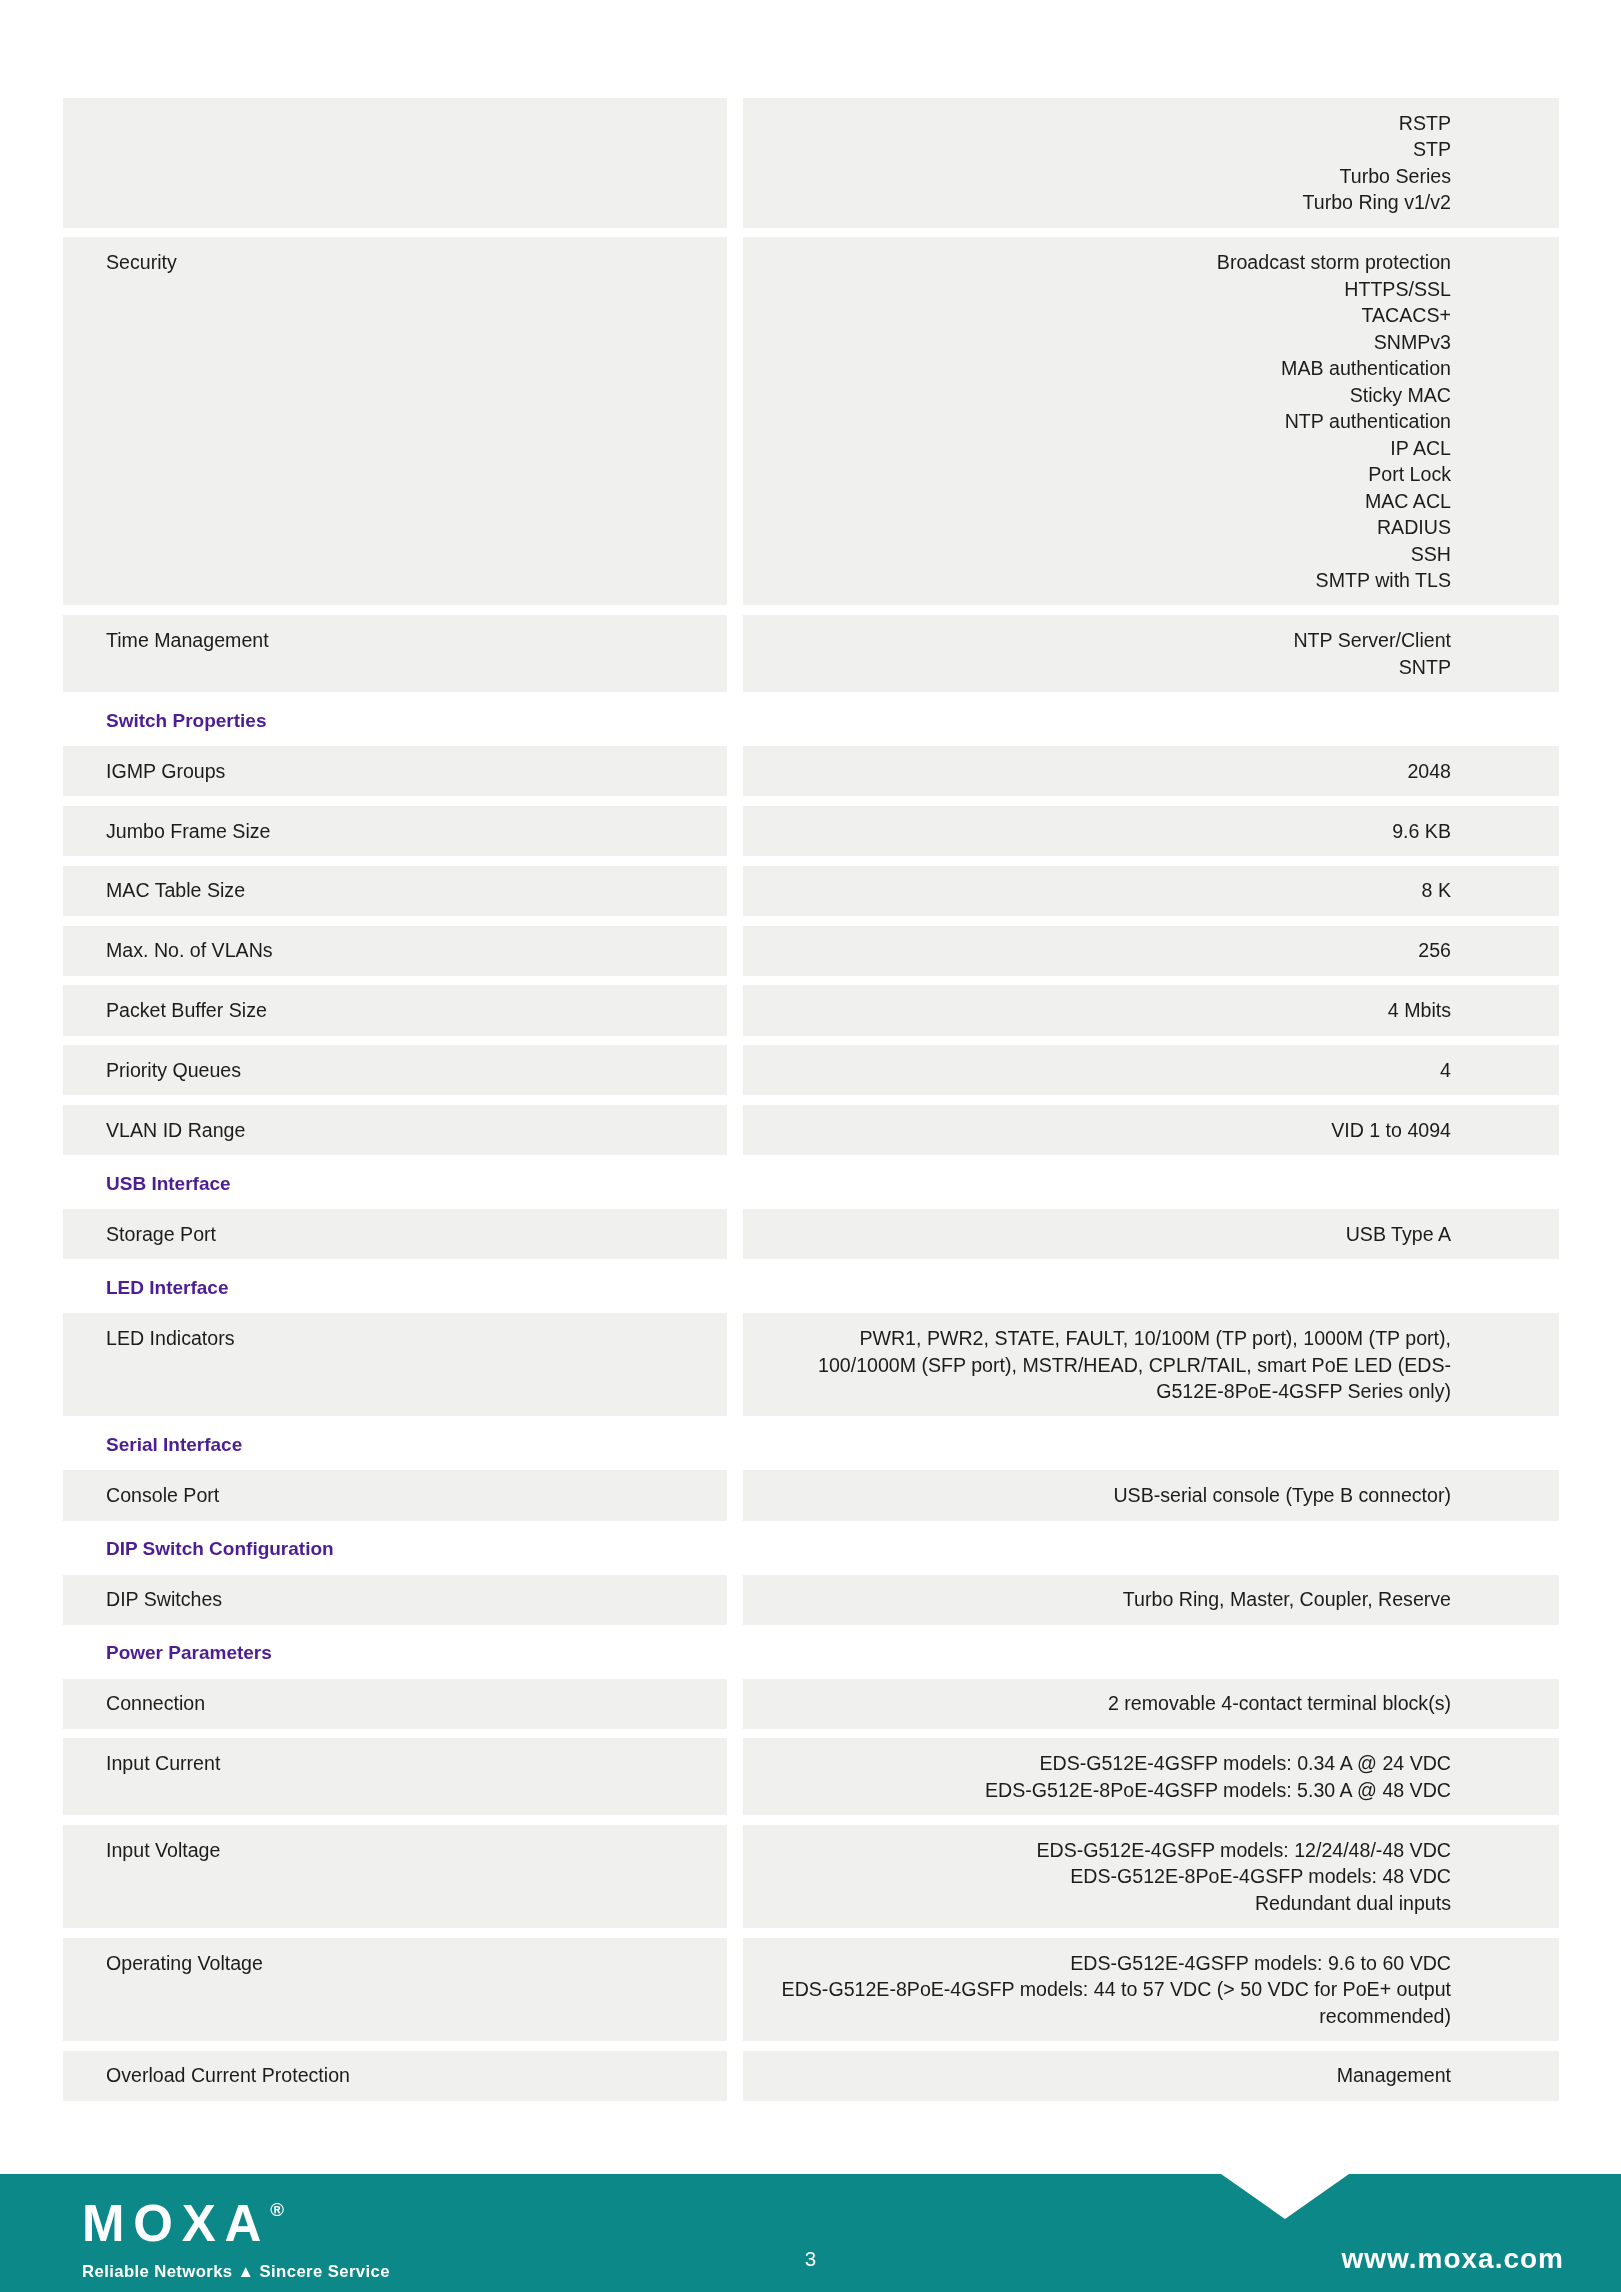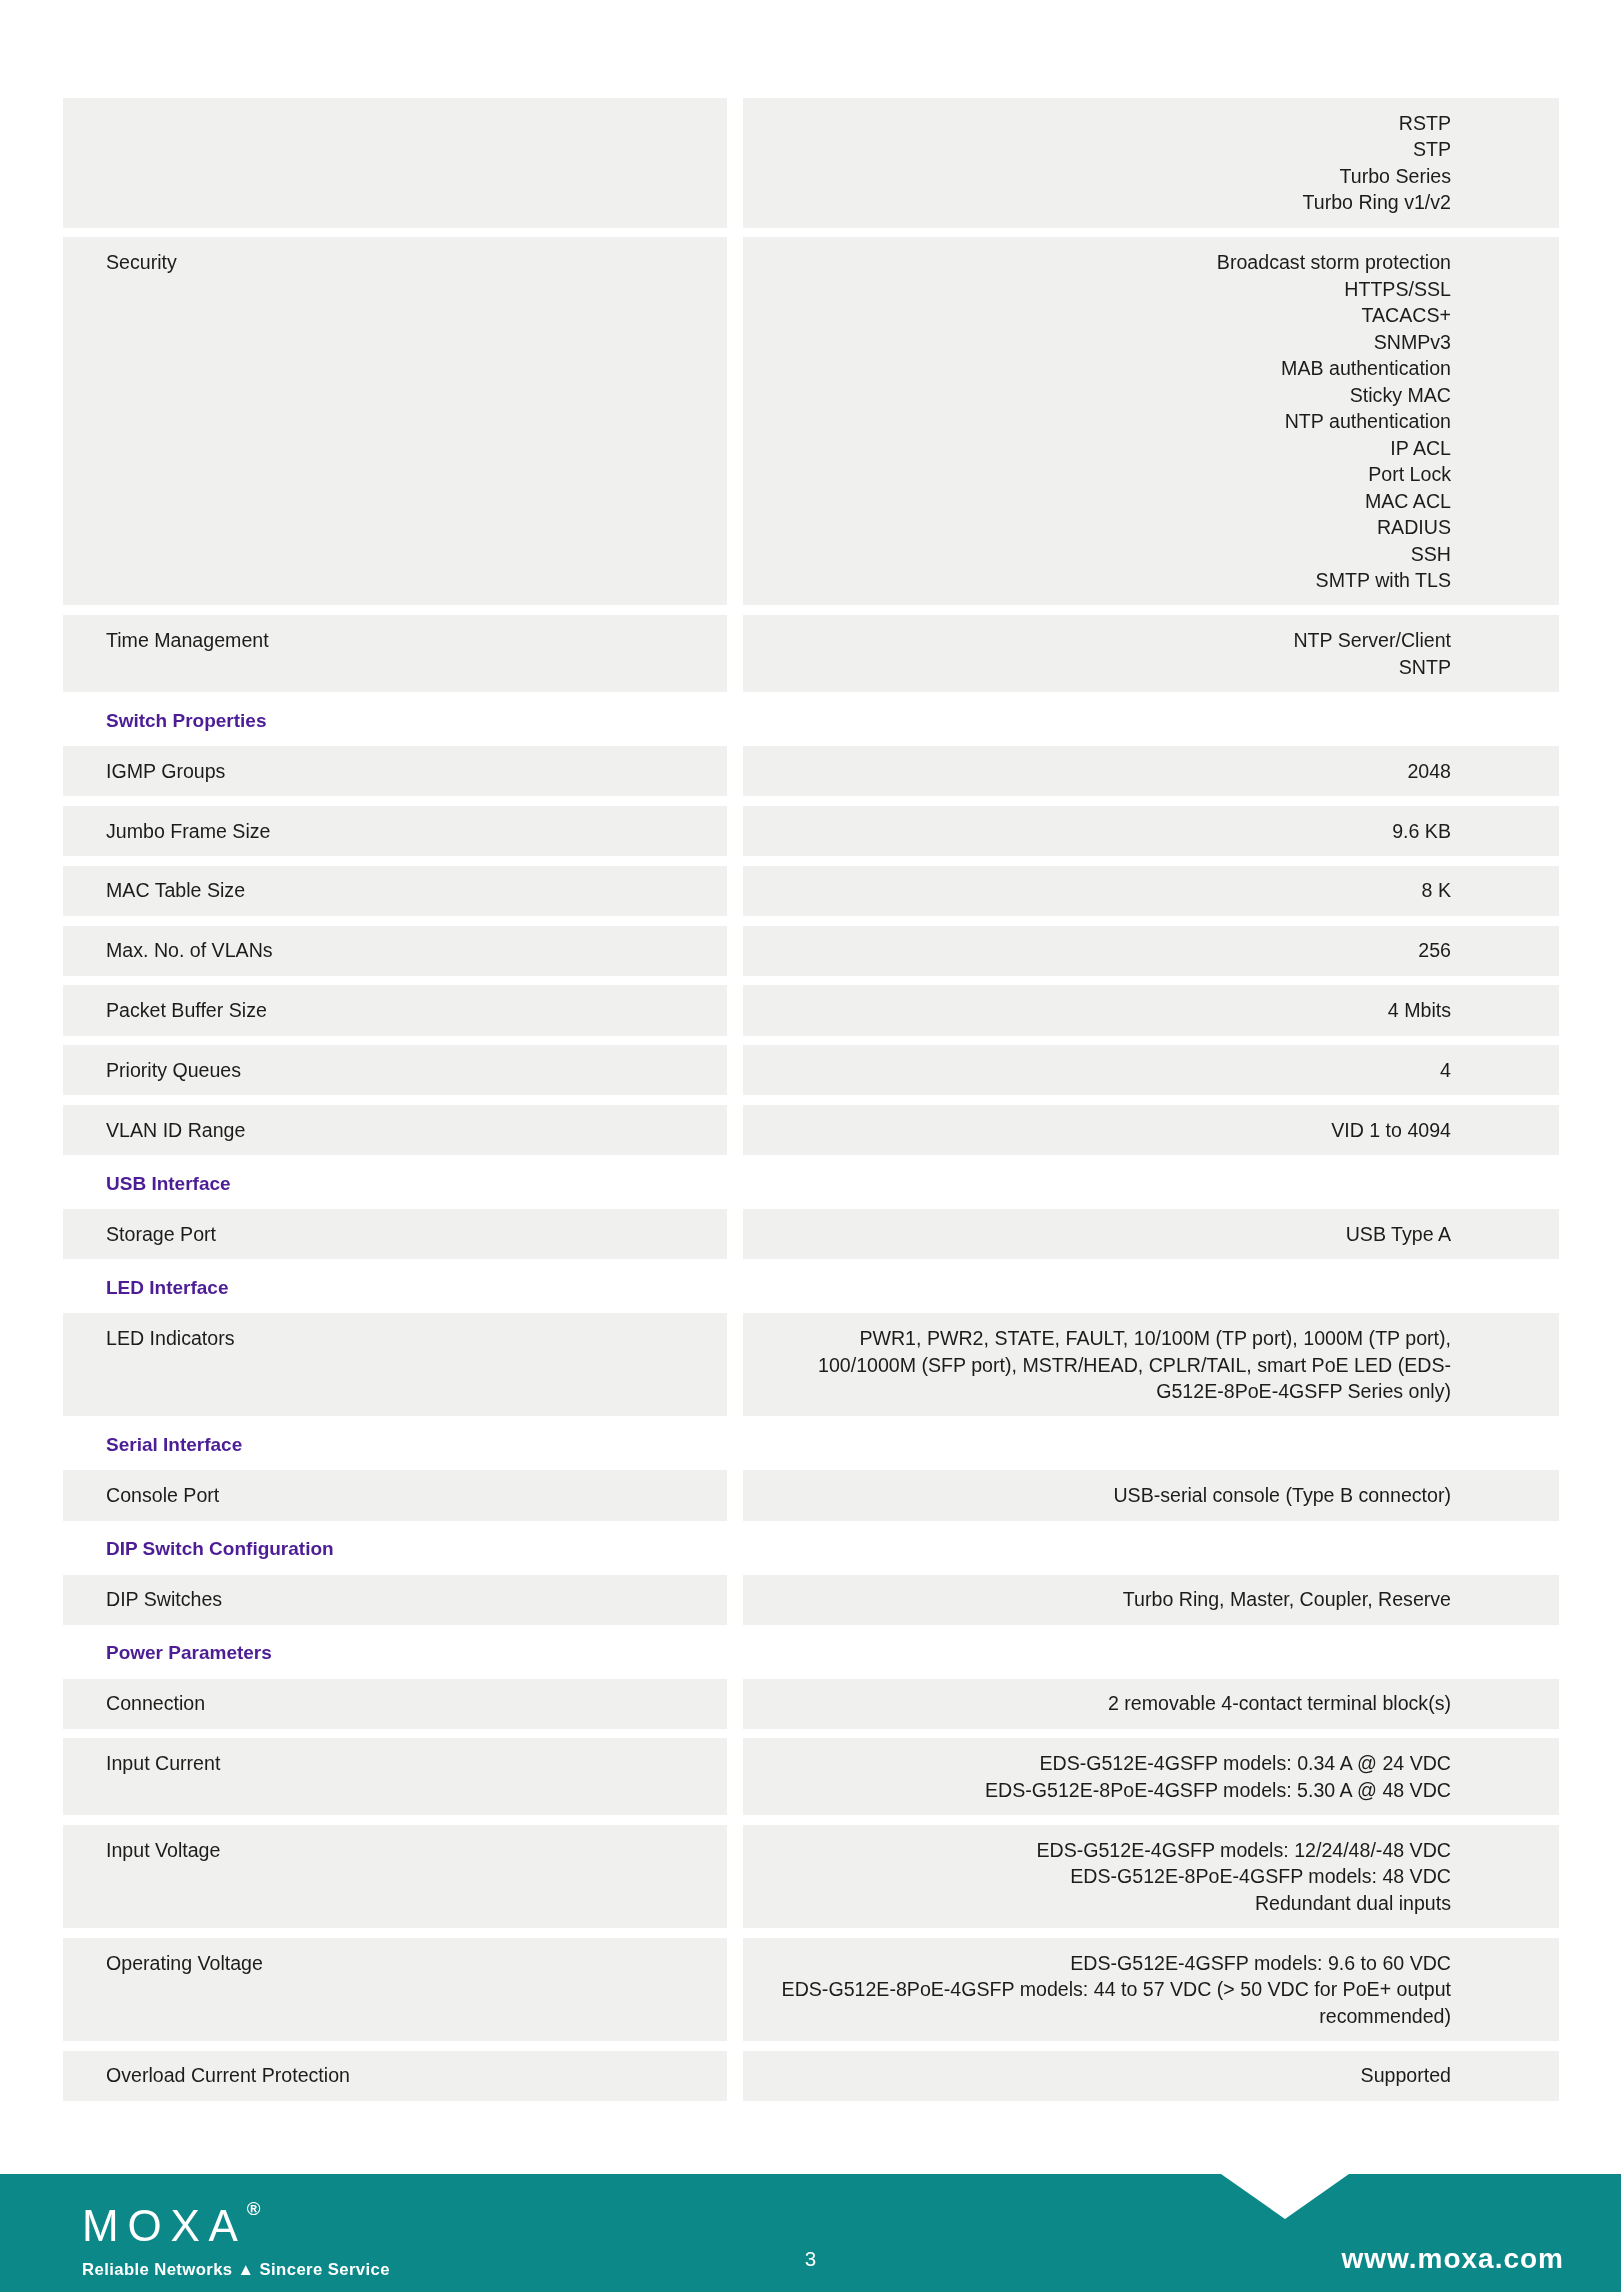--- a/index.html
+++ b/index.html
@@ -64,22 +64,22 @@
     border-left: 64px solid transparent;
     border-right: 64px solid transparent;
     border-top: 45px solid #ffffff;
   }
   .logo-block {
     position: absolute;
     left: 82px; top: 23.5px;
     color: #ffffff;
   }
   .logo-word {
-    font-size: 44px;
-    font-weight: normal;
+    font-size: 51px;
+    font-weight: bold;
     letter-spacing: 8.8px;
     line-height: 1;
   }
   .logo-reg {
     font-size: 18.6px;
     font-weight: bold;
     vertical-align: 25.5px;
     letter-spacing: 0;
   }
   .tagline {
@@ -264,21 +264,21 @@
     <div class="spec-label">Operating Voltage</div>
     <div class="spec-value">
         <div class="value-line">EDS-G512E-4GSFP models: 9.6 to 60 VDC</div>
         <div class="value-line">EDS-G512E-8PoE-4GSFP models: 44 to 57 VDC (&gt; 50 VDC for PoE+ output recommended)</div>
       </div>
   </div>
 
   <div class="spec-row">
     <div class="spec-label">Overload Current Protection</div>
     <div class="spec-value">
-        <div class="value-line">Supported</div>
+        <div class="value-line">Management</div>
       </div>
   </div>
 </div>
 
 <footer class="footer">
   <div class="footer-notch"></div>
 
   <div class="logo-block">
     <span class="logo-word">MOXA</span><span class="logo-reg">®</span>
     <div class="tagline">Reliable Networks ▲ Sincere Service</div>

